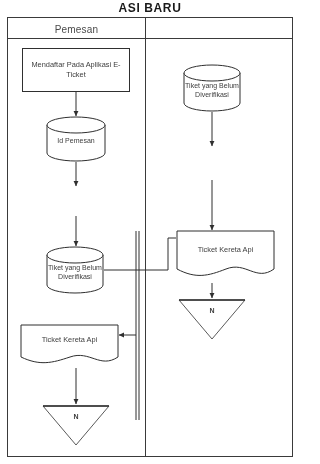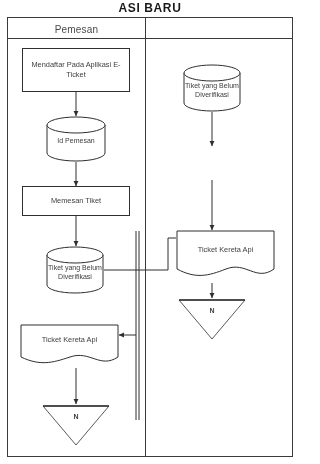--- a/index.html
+++ b/index.html
@@ -133,23 +133,20 @@
   </div>
 
   <div class="node cyl" style="left:46px;top:116px;width:60px;height:46px;">
     <svg class="cyl-svg" viewBox="0 0 60 46" preserveAspectRatio="none">
       <path d="M1,9 L1,37 A29,8 0 0 0 59,37 L59,9" fill="#fff" stroke="#2f2f2f" stroke-width="1"></path>
       <ellipse cx="30" cy="9" rx="29" ry="8" fill="#fff" stroke="#2f2f2f" stroke-width="1"></ellipse>
     </svg>
     <div class="cyl-label">Id Pemesan</div>
   </div>
 
-  <div class="node proc" style="left:22px;top:186px;width:108px;height:30px;">
-    <span>Memesan Tiket</span>
-  </div>
 
   <div class="node cyl" style="left:46px;top:246px;width:58px;height:48px;">
     <svg class="cyl-svg" viewBox="0 0 58 48" preserveAspectRatio="none">
       <path d="M1,9 L1,39 A28,8 0 0 0 57,39 L57,9" fill="#fff" stroke="#2f2f2f" stroke-width="1"></path>
       <ellipse cx="29" cy="9" rx="28" ry="8" fill="#fff" stroke="#2f2f2f" stroke-width="1"></ellipse>
     </svg>
     <div class="cyl-label">Tiket yang Belum Diverifikasi</div>
   </div>
 
   <div class="node doc" style="left:20px;top:324px;width:99px;height:44px;">

